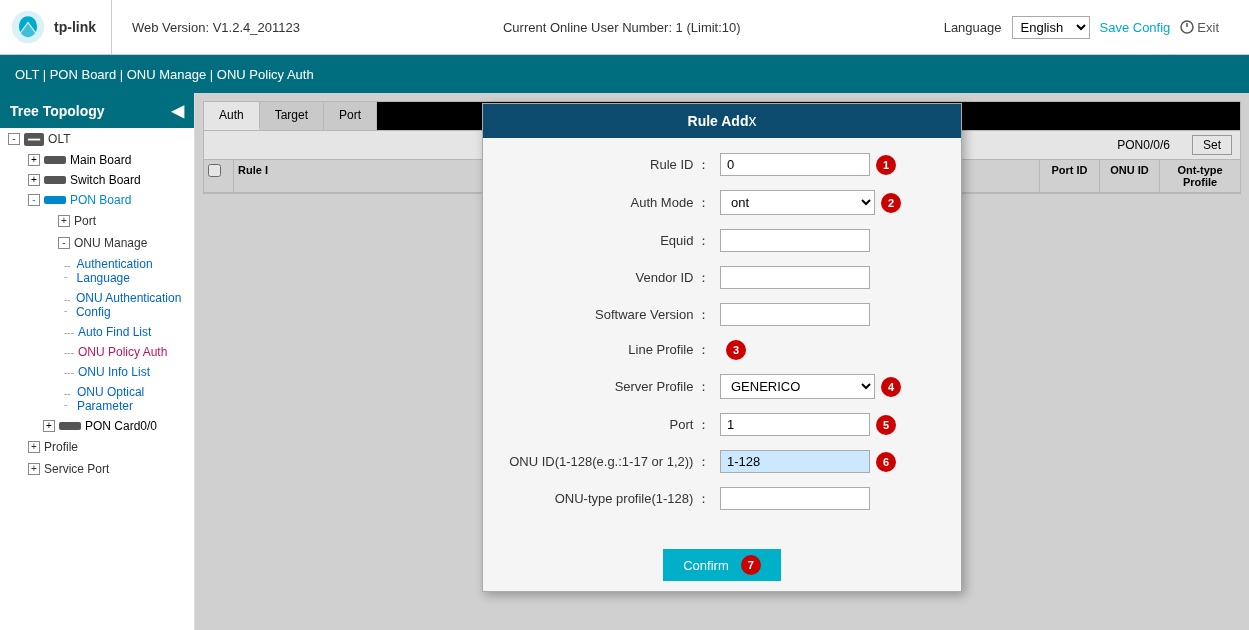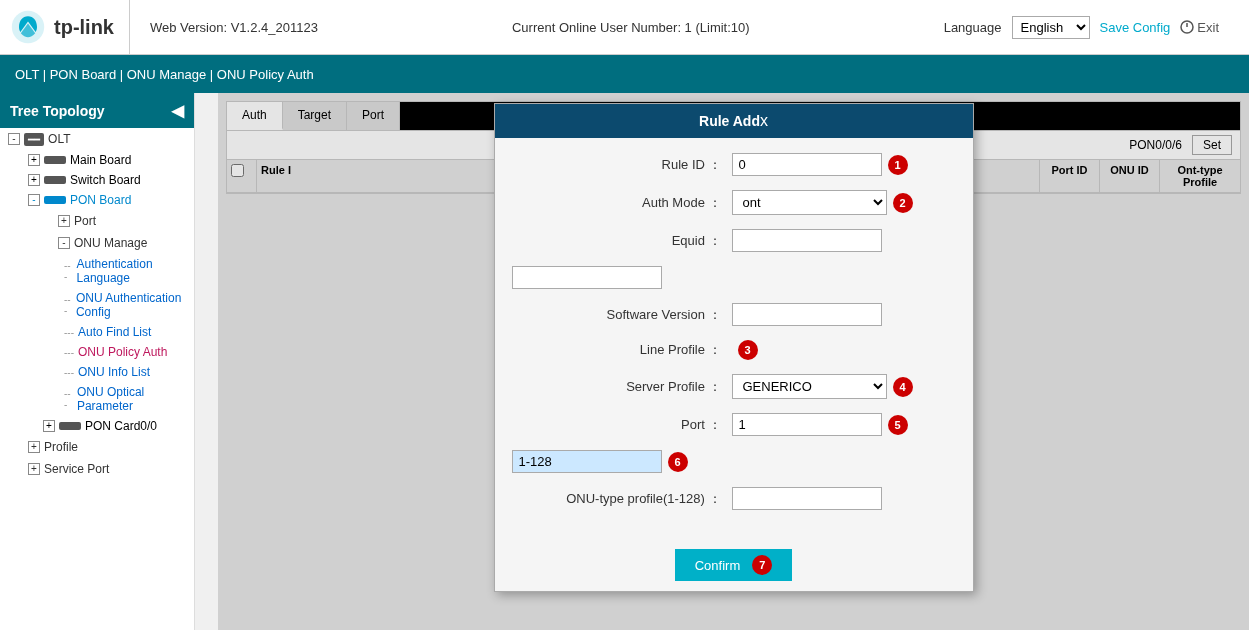--- a/index.html
+++ b/index.html
@@ -20,21 +20,21 @@
       gap: 8px;
       padding-right: 15px;
       border-right: 1px solid #ccc;
       height: 100%;
     }
     .logo-icon {
       width: 36px;
       height: 36px;
     }
     .logo-text {
-      font-size: 20px;
+      font-size: 14px;
       font-weight: bold;
       color: #333;
       text-align: center;
     }
     .header-info {
       flex: 1;
       display: flex;
       align-items: center;
       justify-content: space-between;
       padding: 0 20px;
@@ -74,21 +74,20 @@
       height: 38px;
       display: flex;
       align-items: center;
       font-size: 13px;
     }
 
     
     .main-layout {
       display: flex;
       height: calc(630px - 55px - 38px);
-      gap: 23px;
     }
 
     
     .sidebar {
       width: 195px;
       background: #fff;
       border-right: 1px solid #ddd;
       overflow-y: auto;
       flex-shrink: 0;
     }
@@ -452,21 +451,21 @@
   <div class="content-area">
 
     <div style="margin:8px;background:#fff;border:1px solid #ccc;">
       <div class="port-tabs">
         <div class="port-tab active">Auth</div>
         <div class="port-tab">Target</div>
         <div class="port-tab">Port</div>
       </div>
       <div style="padding:4px 8px;border-bottom:1px solid #ccc;display:flex;justify-content:flex-end;align-items:center;font-size:12px;">
         <span>PON0/0/6</span>
-        <button style="margin-left:10px;padding:2px 10px;background:#fff;border:1px solid #aaa;font-size:12px;cursor:pointer;">Set</button>
+        <button style="margin-left:22px;padding:2px 10px;background:#fff;border:1px solid #aaa;font-size:12px;cursor:pointer;">Set</button>
       </div>
       <div style="display:flex;border-bottom:1px solid #ccc;background:#e8e8e8;">
         <div style="width:30px;padding:4px;border-right:1px solid #ccc;">
           <input type="checkbox" style="">
         </div>
         <div style="flex:1;padding:4px;border-right:1px solid #ccc;font-size:11px;font-weight:bold;">Rule I</div>
         <div style="flex:1;padding:4px;border-right:1px solid #ccc;font-size:11px;font-weight:bold;">le</div>
         <div style="width:60px;padding:4px;border-right:1px solid #ccc;font-size:11px;font-weight:bold;text-align:center;">Port ID</div>
         <div style="width:60px;padding:4px;border-right:1px solid #ccc;font-size:11px;font-weight:bold;text-align:center;">ONU ID</div>
         <div style="width:80px;padding:4px;font-size:11px;font-weight:bold;text-align:center;">Ont-type Profile</div>
@@ -503,20 +502,21 @@
             </select>
             <span class="step-badge">2</span>
           </div>
 
           <div class="form-row">
             <span class="form-label">Equid ：</span>
             <input class="form-input" type="text" value="" style="">
           </div>
 
           <div class="form-row">
+            <span class="form-label">Vendor ID ：</span>
             <input class="form-input" type="text" value="" style="">
           </div>
 
           <div class="form-row">
             <span class="form-label">Software Version ：</span>
             <input class="form-input" type="text" value="" style="">
           </div>
 
           <div class="form-row">
             <span class="form-label">Line Profile ：</span>
@@ -531,20 +531,21 @@
             <span class="step-badge">4</span>
           </div>
 
           <div class="form-row">
             <span class="form-label">Port ：</span>
             <input class="form-input" type="text" value="1" style="">
             <span class="step-badge">5</span>
           </div>
 
           <div class="form-row">
+            <span class="form-label">ONU ID(1-128(e.g.:1-17 or 1,2)) ：</span>
             <input class="form-input blue-bg" type="text" value="1-128" style="">
             <span class="step-badge">6</span>
           </div>
 
           <div class="form-row">
             <span class="form-label">ONU-type profile(1-128) ：</span>
             <input class="form-input" type="text" value="" style="">
           </div>
 
         </div>

